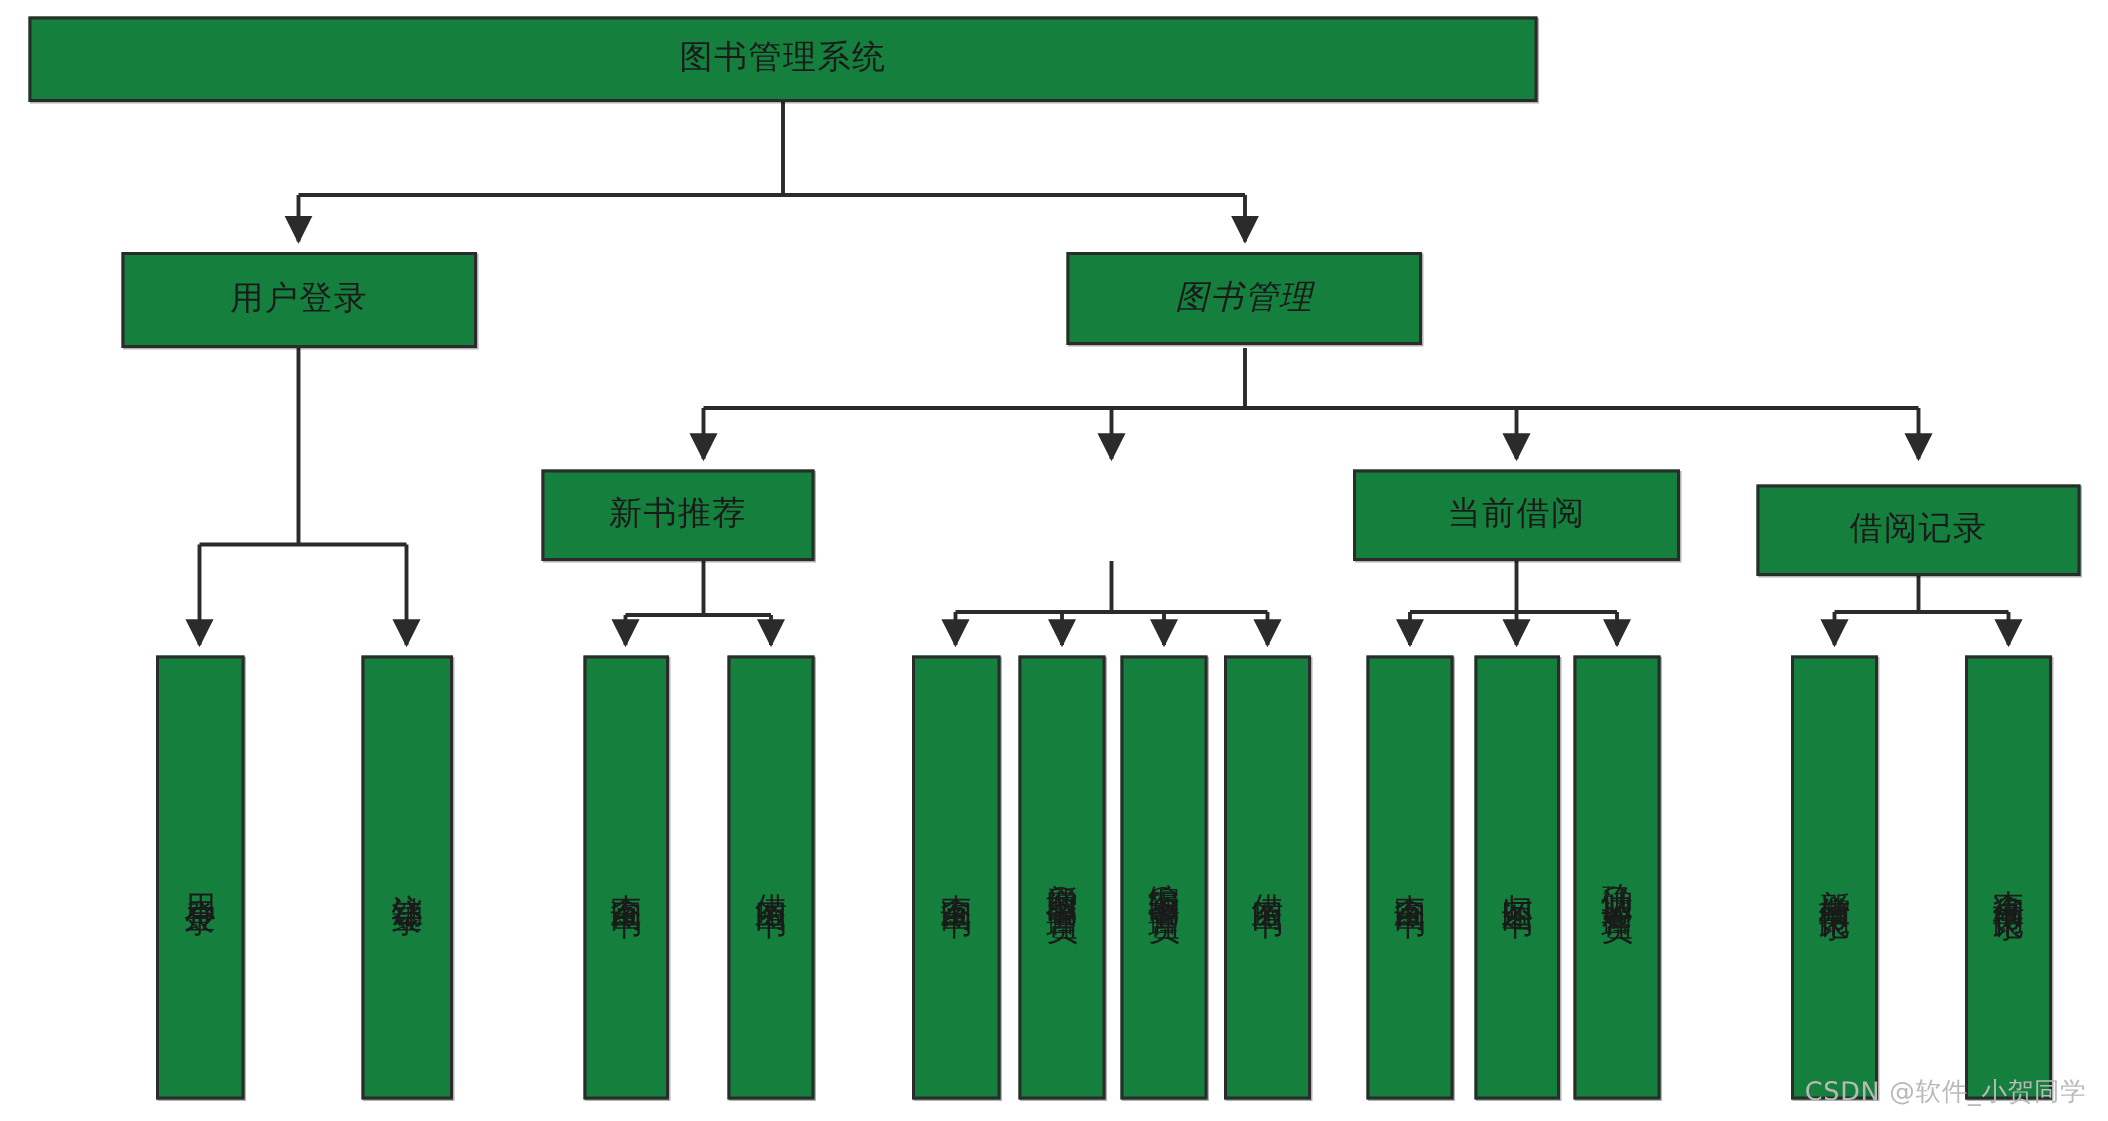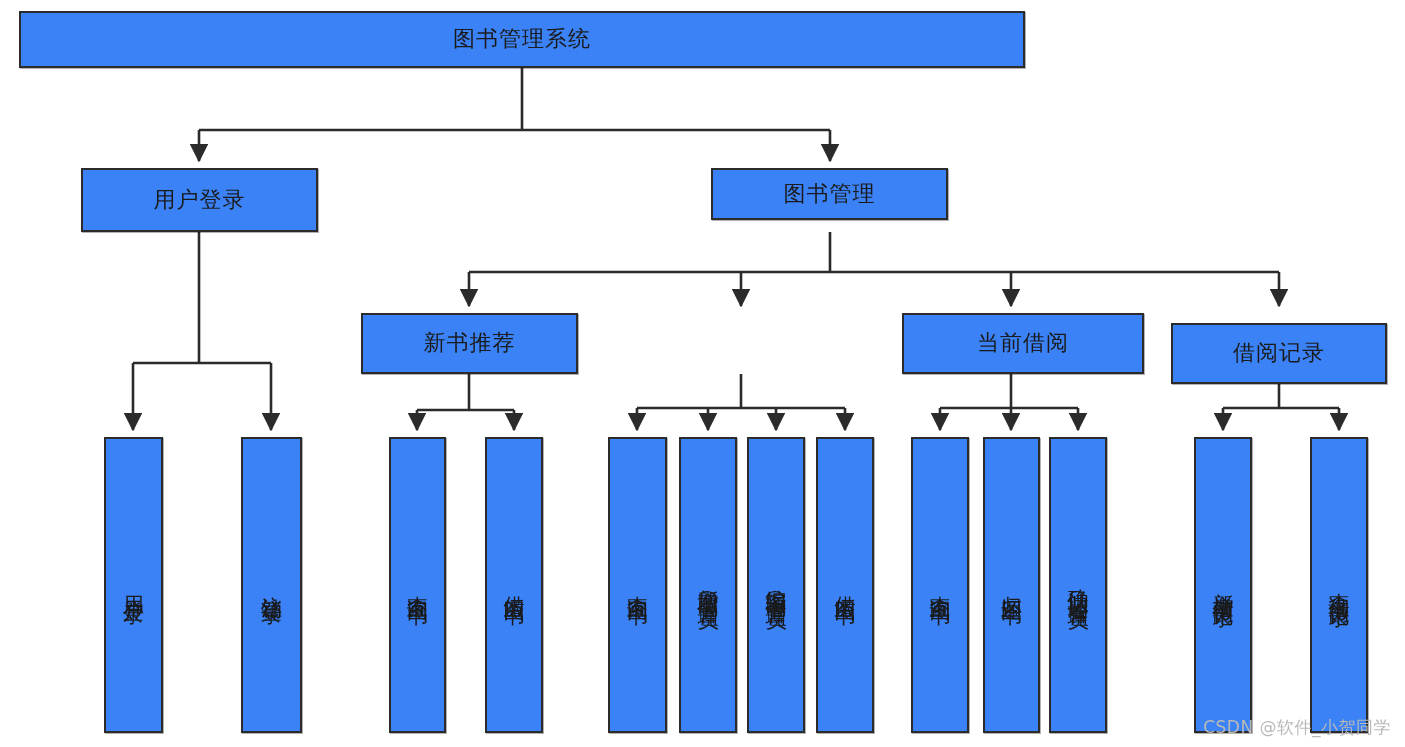--- a/index.html
+++ b/index.html
@@ -16,21 +16,21 @@
   }
   #diagram-root {
     position: absolute;
     left: 0; top: 0;
     width: 1405px;
     height: 747px;
   }
   .node-box {
     position: absolute;
     box-sizing: border-box;
-    background: #3b82f6;
+    background: #15803d;
     border: 2px solid #2b2b2b;
     box-shadow: 1px 1px 0 rgba(0,0,0,0.30);
     display: flex;
     align-items: center;
     justify-content: center;
   }
   .node-label-h {
     font-size: 22px;
     color: #1a1a1a;
     letter-spacing: 1px;
@@ -127,28 +127,28 @@
     <path class="edge-line" d="M 1339 408 L 1339 430" marker-end="url(#arrow)"></path>
   </svg>
 
   <div class="node-box" style="left:19px; top:11px; width:1006px; height:57px;">
     <span class="node-label-h">图书管理系统</span>
   </div>
 
   <div class="node-box" style="left:81px; top:168px; width:237px; height:64px;">
     <span class="node-label-h">用户登录</span>
   </div>
-  <div class="node-box" style="left:711px; top:168px; width:237px; height:52px;">
+  <div class="node-box" style="left:711px; top:168px; width:237px; height:62px;font-style:italic;">
     <span class="node-label-h">图书管理</span>
   </div>
 
-  <div class="node-box" style="left:361px; top:313px; width:217px; height:61px;">
+  <div class="node-box" style="left:361px; top:313px; width:182px; height:61px;">
     <span class="node-label-h">新书推荐</span>
   </div>
-  <div class="node-box" style="left:902px; top:313px; width:242px; height:61px;">
+  <div class="node-box" style="left:902px; top:313px; width:218px; height:61px;">
     <span class="node-label-h">当前借阅</span>
   </div>
   <div class="node-box" style="left:1171px; top:313px; width:216px; height:61px;margin-top:10px;">
     <span class="node-label-h">借阅记录</span>
   </div>
 
   <div class="node-box" style="left:104px; top:437px; width:59px; height:296px;">
     <span class="node-label-v">用户登录</span>
   </div>
   <div class="node-box" style="left:241px; top:437px; width:61px; height:296px;">

